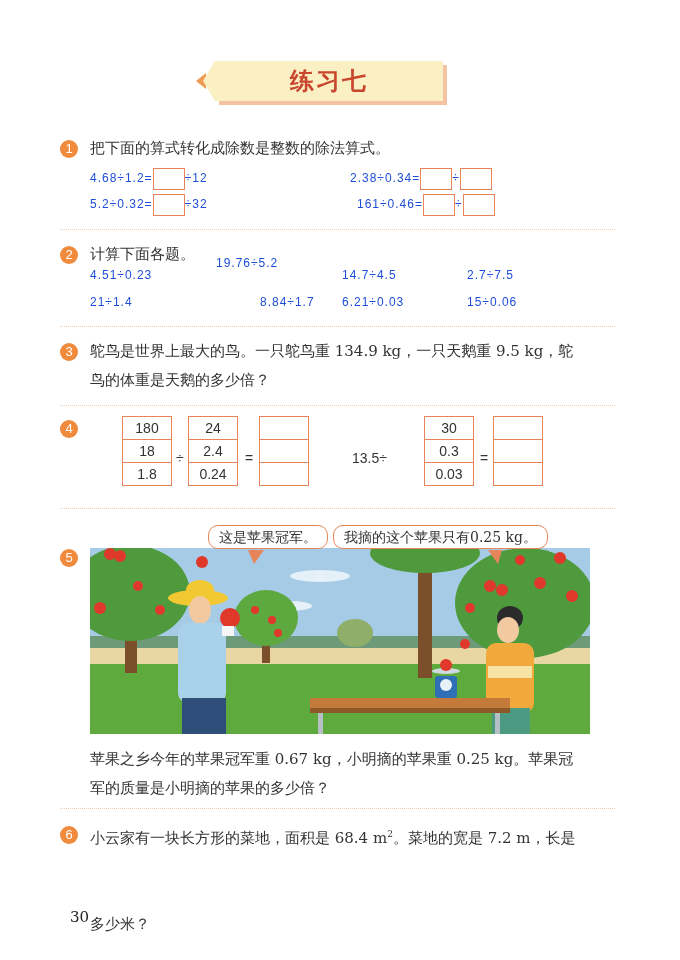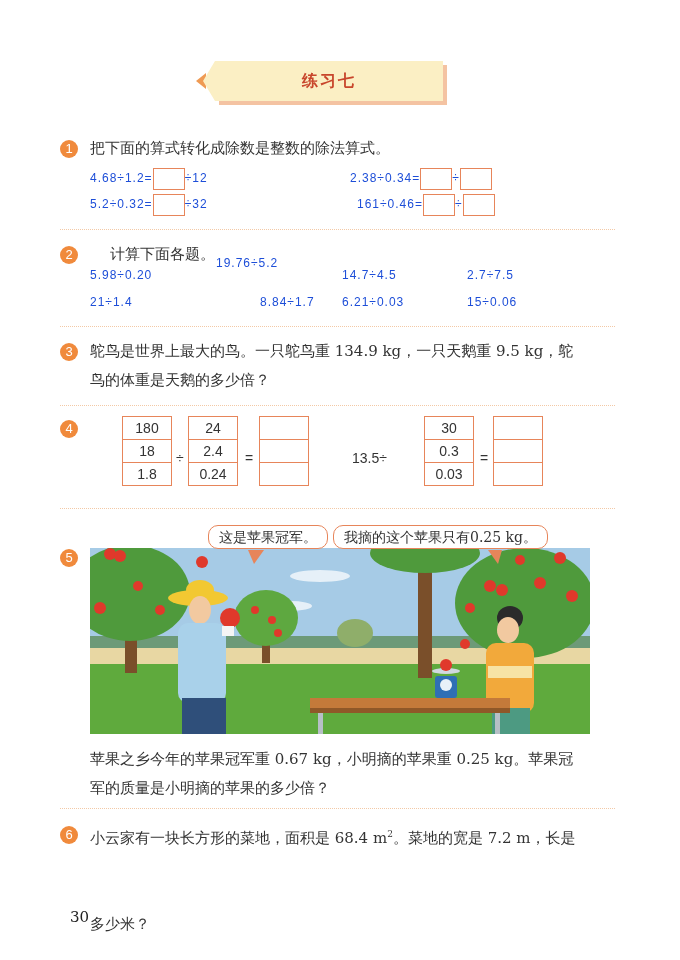--- a/index.html
+++ b/index.html
@@ -2,21 +2,21 @@
 <html><head>
 <meta charset="utf-8">
 <style>
   html,body{margin:0;padding:0;background:#fff;}
   body{width:680px;height:960px;position:relative;overflow:hidden;font-family:"DejaVu Serif","Liberation Serif",serif;color:#333;}
   .abs{position:absolute;}
   
   .banner{left:215px;top:61px;width:228px;height:40px;background:#fbefc4;box-shadow:4px 4px 0 #f4c3a2;}
   .banner:before{content:"";position:absolute;left:-12px;top:0;width:0;height:0;border-top:20px solid transparent;border-bottom:20px solid transparent;border-right:12px solid #fbefc4;}
   .banner-tip{left:196px;top:73px;width:0;height:0;border-top:8px solid transparent;border-bottom:8px solid transparent;border-right:10px solid #ef9a53;}
-  .title{left:215px;top:61px;width:228px;height:40px;line-height:40px;text-align:center;font-size:16px;font-weight:bold;color:#c8462c;letter-spacing:2px;}
+  .title{left:215px;top:61px;width:228px;height:40px;line-height:40px;text-align:center;font-size:24px;font-weight:bold;color:#c8462c;letter-spacing:2px;}
   .num{width:18px;height:18px;border-radius:50%;background:#f08a3c;color:#fff;font-family:"Liberation Sans",sans-serif;font-size:13px;line-height:18px;text-align:center;}
   .q{font-size:15px;color:#333;line-height:29px;}
   .sans{font-family:"Liberation Sans",sans-serif;font-size:12px;color:#1d4ed8;letter-spacing:1px;}
   .box{display:inline-block;width:30px;height:20px;border:1.5px solid #e7855a;vertical-align:middle;background:#fff;}
   .dash{left:60px;width:555px;height:0;border-top:1.5px dotted #f3c9a6;}
   .grid{position:absolute;border:1.5px solid #e7855a;width:48px;}
   .grid div{height:22px;line-height:22px;text-align:center;border-bottom:1.5px solid #e7855a;font-family:"Liberation Sans",sans-serif;font-size:14px;color:#333;}
   .grid div:last-child{border-bottom:none;}
   .op{font-family:"Liberation Sans",sans-serif;font-size:14px;color:#333;}
   .bubble{height:22px;line-height:22px;border:1.5px solid #e7855a;border-radius:10px;background:#fff;font-size:14px;padding:0 10px;color:#333;z-index:3;}
@@ -41,22 +41,22 @@
 </div>
 <div class="abs sans" style="left:90px;top:194px;">
   <span>5.2÷0.32=</span><span class="box"></span><span>÷32</span>
 </div>
 <div class="abs sans" style="left:357px;top:194px;">
   <span>161÷0.46=</span><span class="box"></span><span>÷</span><span class="box"></span>
 </div>
 <div class="abs dash" style="top:229px;"></div>
 
 <div class="abs num" style="left:60px;top:246px;">2</div>
-<div class="abs q" style="left:90px;top:240px;margin-left:20px;">计算下面各题。</div>
-<div class="abs sans" style="left:90px;top:268px;">5.98÷0.20</div>
+<div class="abs q" style="left:90px;top:240px;">计算下面各题。</div>
+<div class="abs sans" style="left:90px;top:268px;">4.51÷0.23</div>
 <div class="abs sans" style="left:216px;top:256px;">19.76÷5.2</div>
 <div class="abs sans" style="left:342px;top:268px;">14.7÷4.5</div>
 <div class="abs sans" style="left:467px;top:268px;">2.7÷7.5</div>
 <div class="abs sans" style="left:90px;top:295px;">21÷1.4</div>
 <div class="abs sans" style="left:216px;top:295px;margin-left:44px;">8.84÷1.7</div>
 <div class="abs sans" style="left:342px;top:295px;">6.21÷0.03</div>
 <div class="abs sans" style="left:467px;top:295px;">15÷0.06</div>
 <div class="abs dash" style="top:326px;"></div>
 
 <div class="abs num" style="left:60px;top:343px;">3</div>

